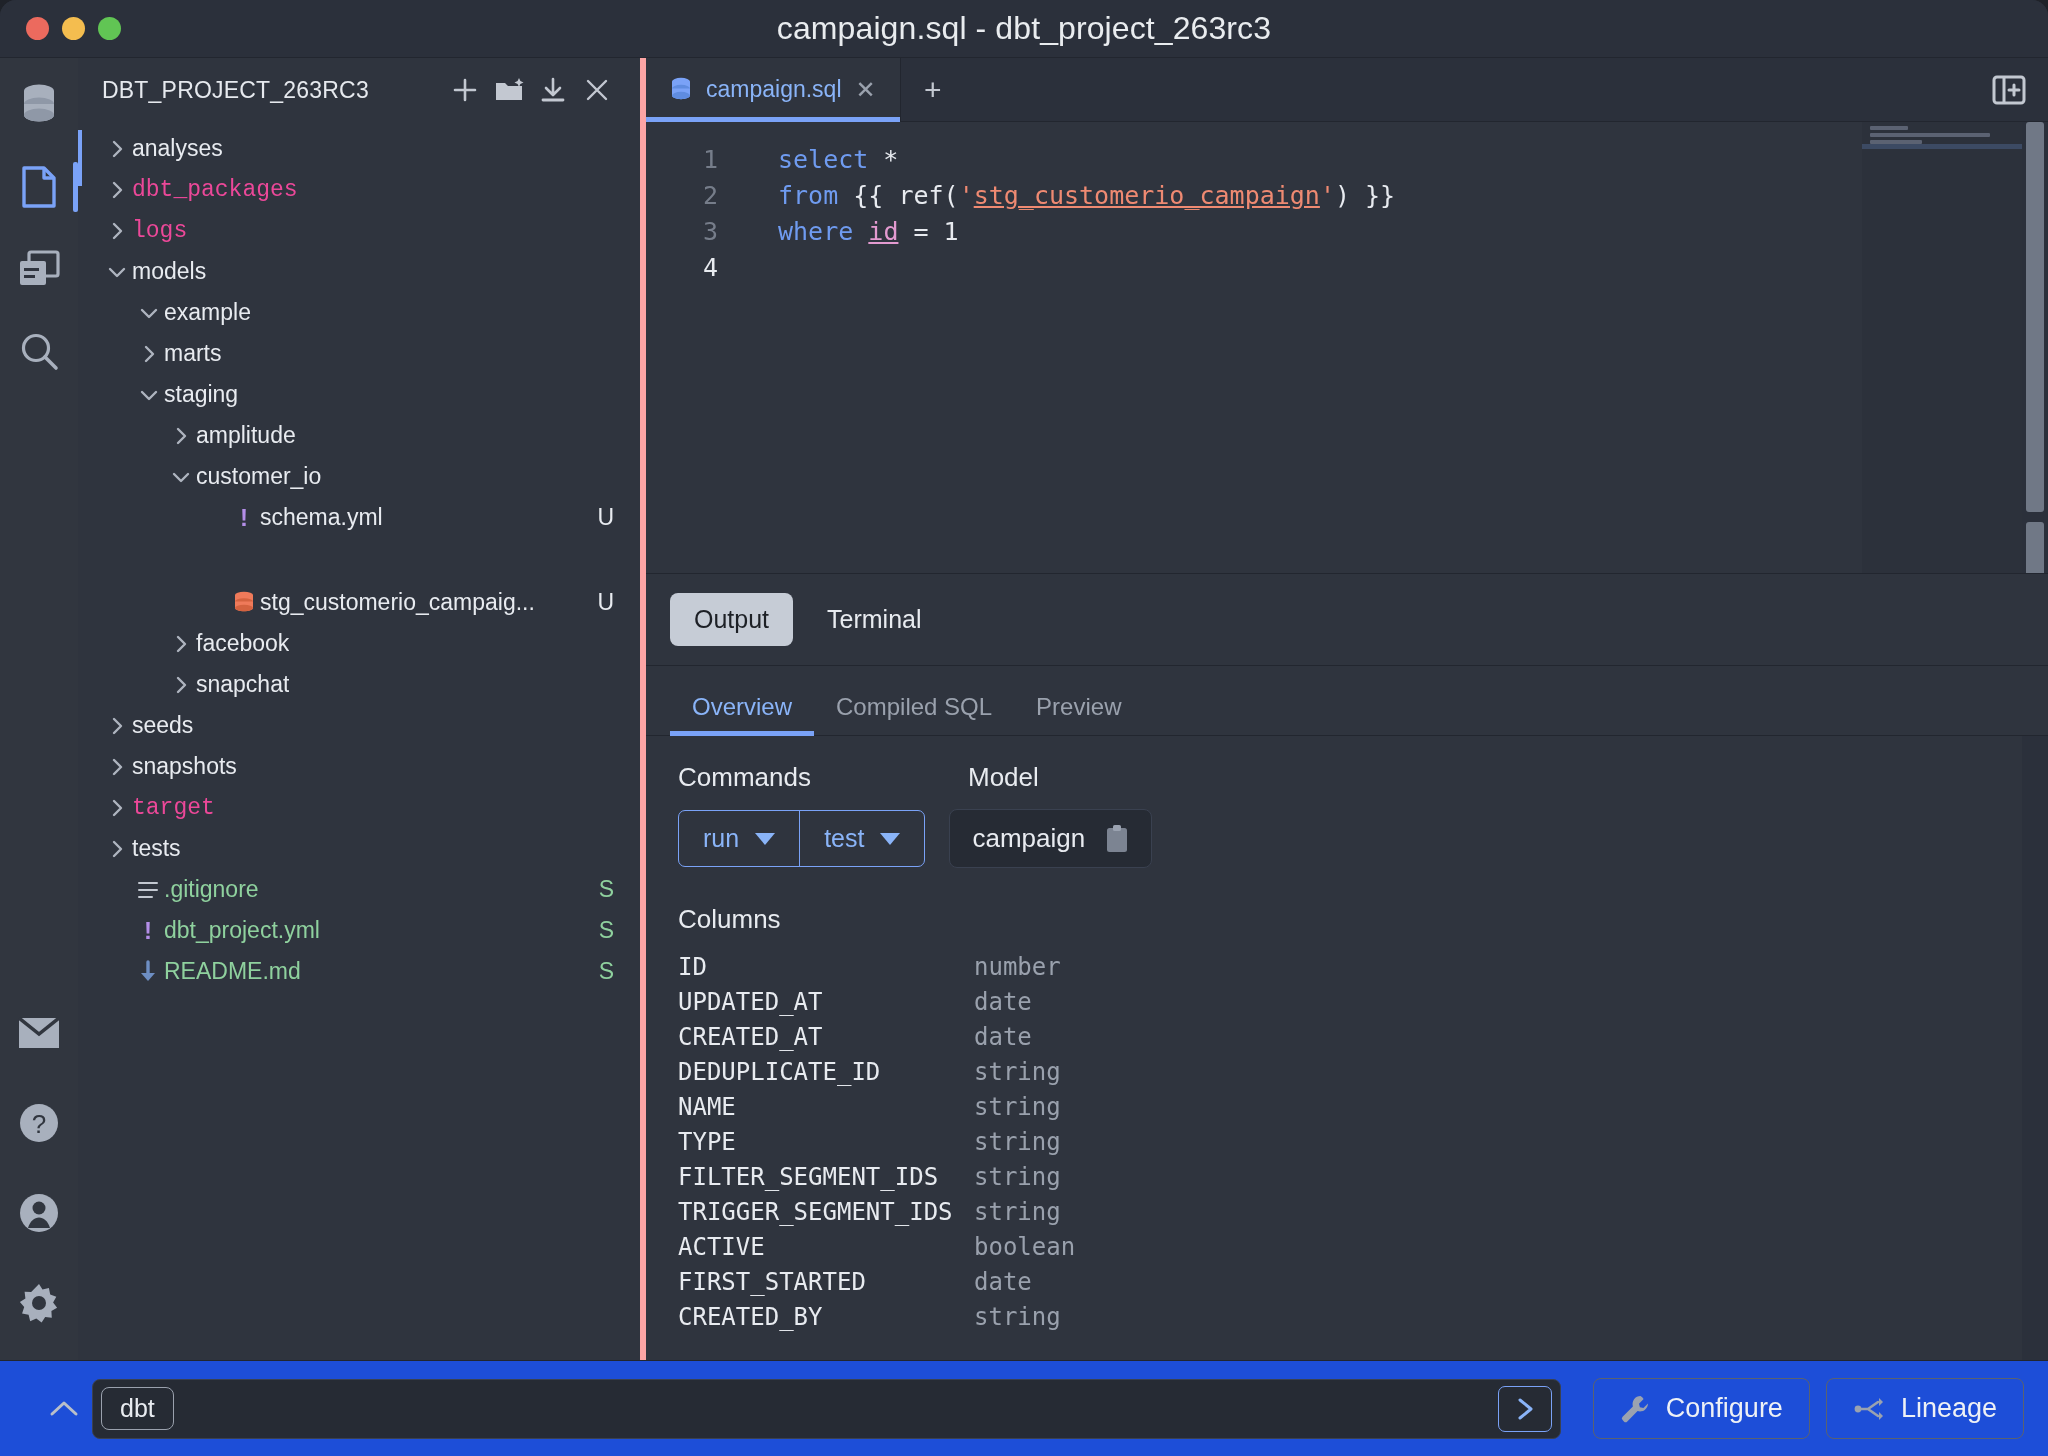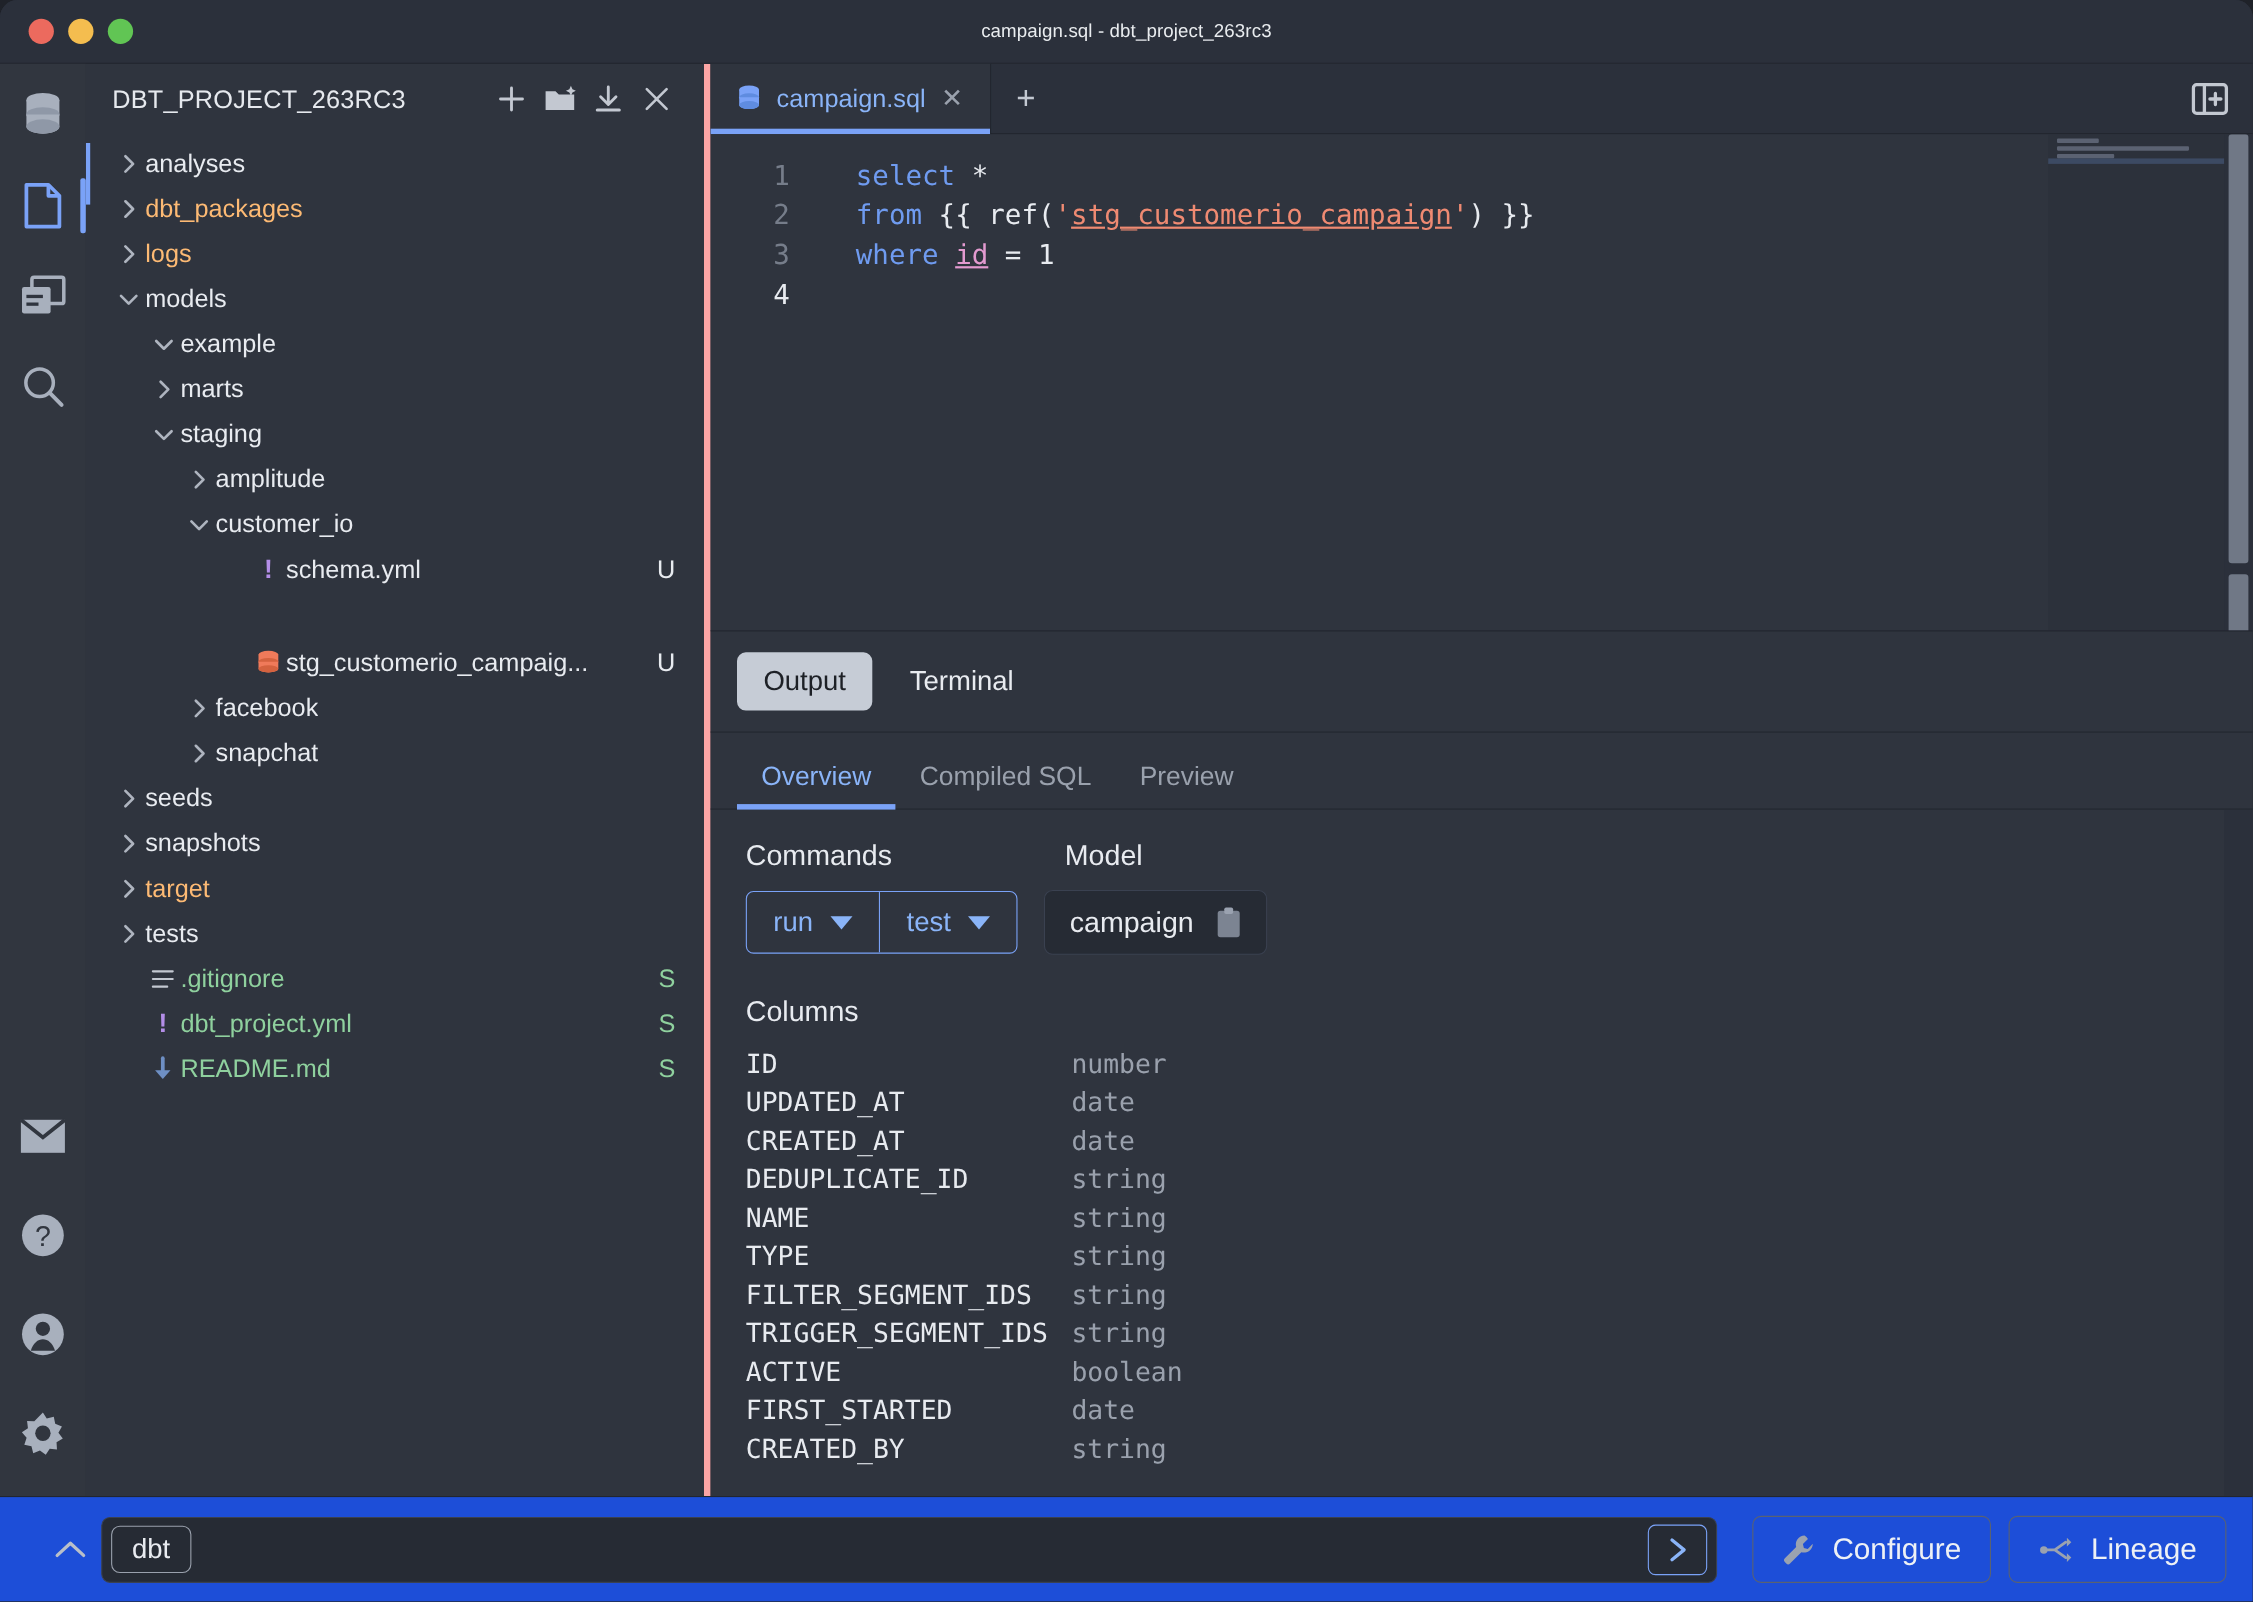--- a/index.html
+++ b/index.html
@@ -25,21 +25,21 @@
     position: relative;
     border-bottom: 1px solid #22262f;
   }
   .traffic { display: flex; gap: 13px; padding-left: 26px; }
   .dot { width: 23px; height: 23px; border-radius: 50%; }
   .dot.red { background: #ec6a5e; }
   .dot.yellow { background: #f4bd4f; }
   .dot.green { background: #61c554; }
   .title-text {
     position: absolute; left: 0; right: 0; text-align: center;
-    font-size: 17px; color: #e9ecef; letter-spacing: .1px;
+    font-size: 32px; color: #e9ecef; letter-spacing: .1px;
     pointer-events: none;
   }
 
   
   .body { flex: 1 1 auto; display: flex; min-height: 0; }
 
   
   .activitybar {
     width: 78px; flex: 0 0 78px;
     background: #31363f;
@@ -108,21 +108,21 @@
   .chev svg { display: block; }
   .fileicon {
     width: 32px; flex: 0 0 32px;
     display: flex; align-items: center; justify-content: center;
   }
   .row .label { overflow: hidden; text-overflow: ellipsis; }
   .row .status {
     margin-left: auto; padding-left: 16px;
     font-size: 23px;
   }
-  .dim { color: #fdba74; }
+  .dim { color: #ec4899; font-family: Liberation Mono, monospace; }
   .green { color: #8fd19e; }
   .stat-u { color: #e8ebf0; }
   .stat-s { color: #8fd19e; }
   .bang { color: #b48ee8; font-weight: 700; font-size: 24px; }
 
   
   .main { flex: 1 1 auto; display: flex; flex-direction: column; min-width: 0; min-height: 0; }
 
   
   .tabbar {

